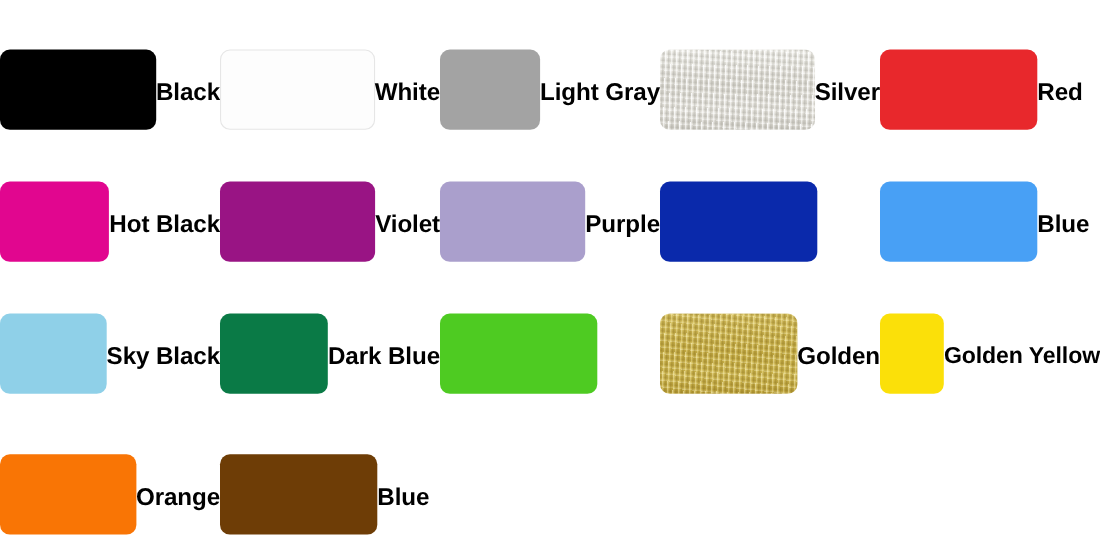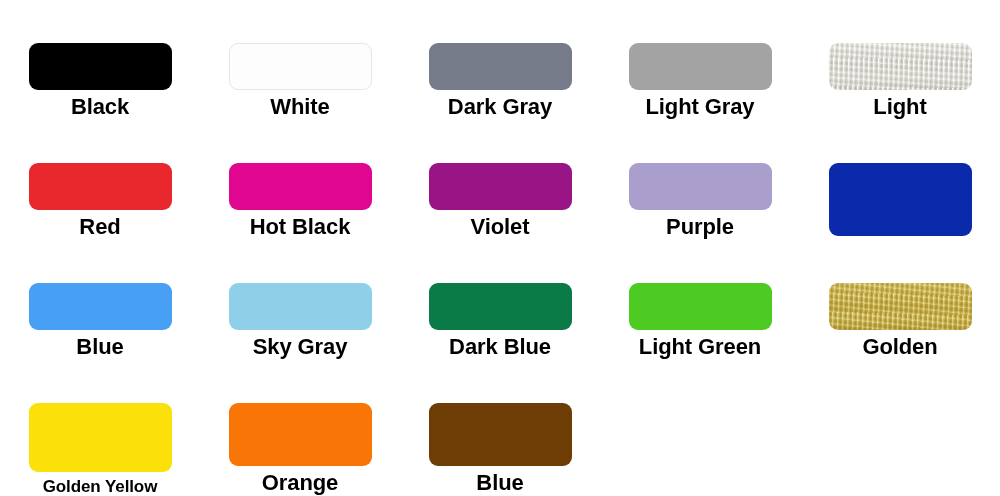--- a/index.html
+++ b/index.html
@@ -16,21 +16,21 @@
   #palette-grid {
     width: 1000px;
     height: 496px;
     display: grid;
     grid-template-columns: repeat(5, 200px);
     grid-template-rows: 120px 120px 120px 136px;
     box-sizing: border-box;
   }
   .swatch-cell {
     display: flex;
-    flex-direction: column;
+    flex-direction: row;
     align-items: center;
     justify-content: flex-start;
     padding-top: 11px;
     box-sizing: border-box;
     margin-top: 32px;
   }
   .swatch-chip {
     width: 143px;
     height: 73px;
     border-radius: 9px;
@@ -40,21 +40,21 @@
     margin-top: 5px;
     font-size: 22px;
     font-weight: bold;
     color: #000000;
     line-height: 1.12;
     letter-spacing: -0.1px;
     white-space: nowrap;
     text-align: center;
   }
   .swatch-label.small {
-    font-size: 17px;
+    font-size: 21px;
   }
   
   .tex-silver {
     background-color: #dedcd4;
     background-image:
       repeating-linear-gradient(92deg, rgba(255,255,255,0.85) 0px, rgba(255,255,255,0) 2px, rgba(150,148,140,0.30) 3px, rgba(255,255,255,0) 5px),
       repeating-linear-gradient(4deg, rgba(255,255,255,0.55) 0px, rgba(255,255,255,0) 2px, rgba(140,138,130,0.22) 3px, rgba(255,255,255,0) 6px),
       linear-gradient(180deg, #efeee8 0%, #dcdad2 45%, #e6e4dd 75%, #d4d2ca 100%);
   }
   .tex-golden {
@@ -71,30 +71,26 @@
 <div id="palette-grid">
     <div class="swatch-cell">
       <div class="swatch-chip" style="background-color: rgb(0, 0, 0);"></div>
       <div class="swatch-label">Black</div>
     </div>
     <div class="swatch-cell">
       <div class="swatch-chip" style="background-color: rgb(253, 253, 253); border: 1px solid rgb(230, 230, 230);"></div>
       <div class="swatch-label">White</div>
     </div>
     <div class="swatch-cell">
-      <div class="swatch-chip" style="background-color: rgb(118, 123, 137);"></div>
-      <div class="swatch-label">Dark Gray</div>
-    </div>
-    <div class="swatch-cell">
       <div class="swatch-chip" style="background-color: rgb(163, 163, 163);"></div>
       <div class="swatch-label">Light Gray</div>
     </div>
     <div class="swatch-cell">
       <div class="swatch-chip tex-silver"></div>
-      <div class="swatch-label">Light</div>
+      <div class="swatch-label">Silver</div>
     </div>
     <div class="swatch-cell">
       <div class="swatch-chip" style="background-color: rgb(232, 40, 44);"></div>
       <div class="swatch-label">Red</div>
     </div>
     <div class="swatch-cell">
       <div class="swatch-chip" style="background-color: rgb(225, 6, 143);"></div>
       <div class="swatch-label">Hot Black</div>
     </div>
     <div class="swatch-cell">
@@ -107,29 +103,28 @@
     </div>
     <div class="swatch-cell">
       <div class="swatch-chip" style="background-color: rgb(10, 41, 171);"></div>
     </div>
     <div class="swatch-cell">
       <div class="swatch-chip" style="background-color: rgb(72, 160, 245);"></div>
       <div class="swatch-label">Blue</div>
     </div>
     <div class="swatch-cell">
       <div class="swatch-chip" style="background-color: rgb(143, 208, 232);"></div>
-      <div class="swatch-label">Sky Gray</div>
+      <div class="swatch-label">Sky Black</div>
     </div>
     <div class="swatch-cell">
       <div class="swatch-chip" style="background-color: rgb(10, 122, 70);"></div>
       <div class="swatch-label">Dark Blue</div>
     </div>
     <div class="swatch-cell">
       <div class="swatch-chip" style="background-color: rgb(78, 203, 34);"></div>
-      <div class="swatch-label">Light Green</div>
     </div>
     <div class="swatch-cell">
       <div class="swatch-chip tex-golden"></div>
       <div class="swatch-label">Golden</div>
     </div>
     <div class="swatch-cell">
       <div class="swatch-chip" style="background-color: rgb(251, 224, 9);"></div>
       <div class="swatch-label small">Golden Yellow</div>
     </div>
     <div class="swatch-cell">

